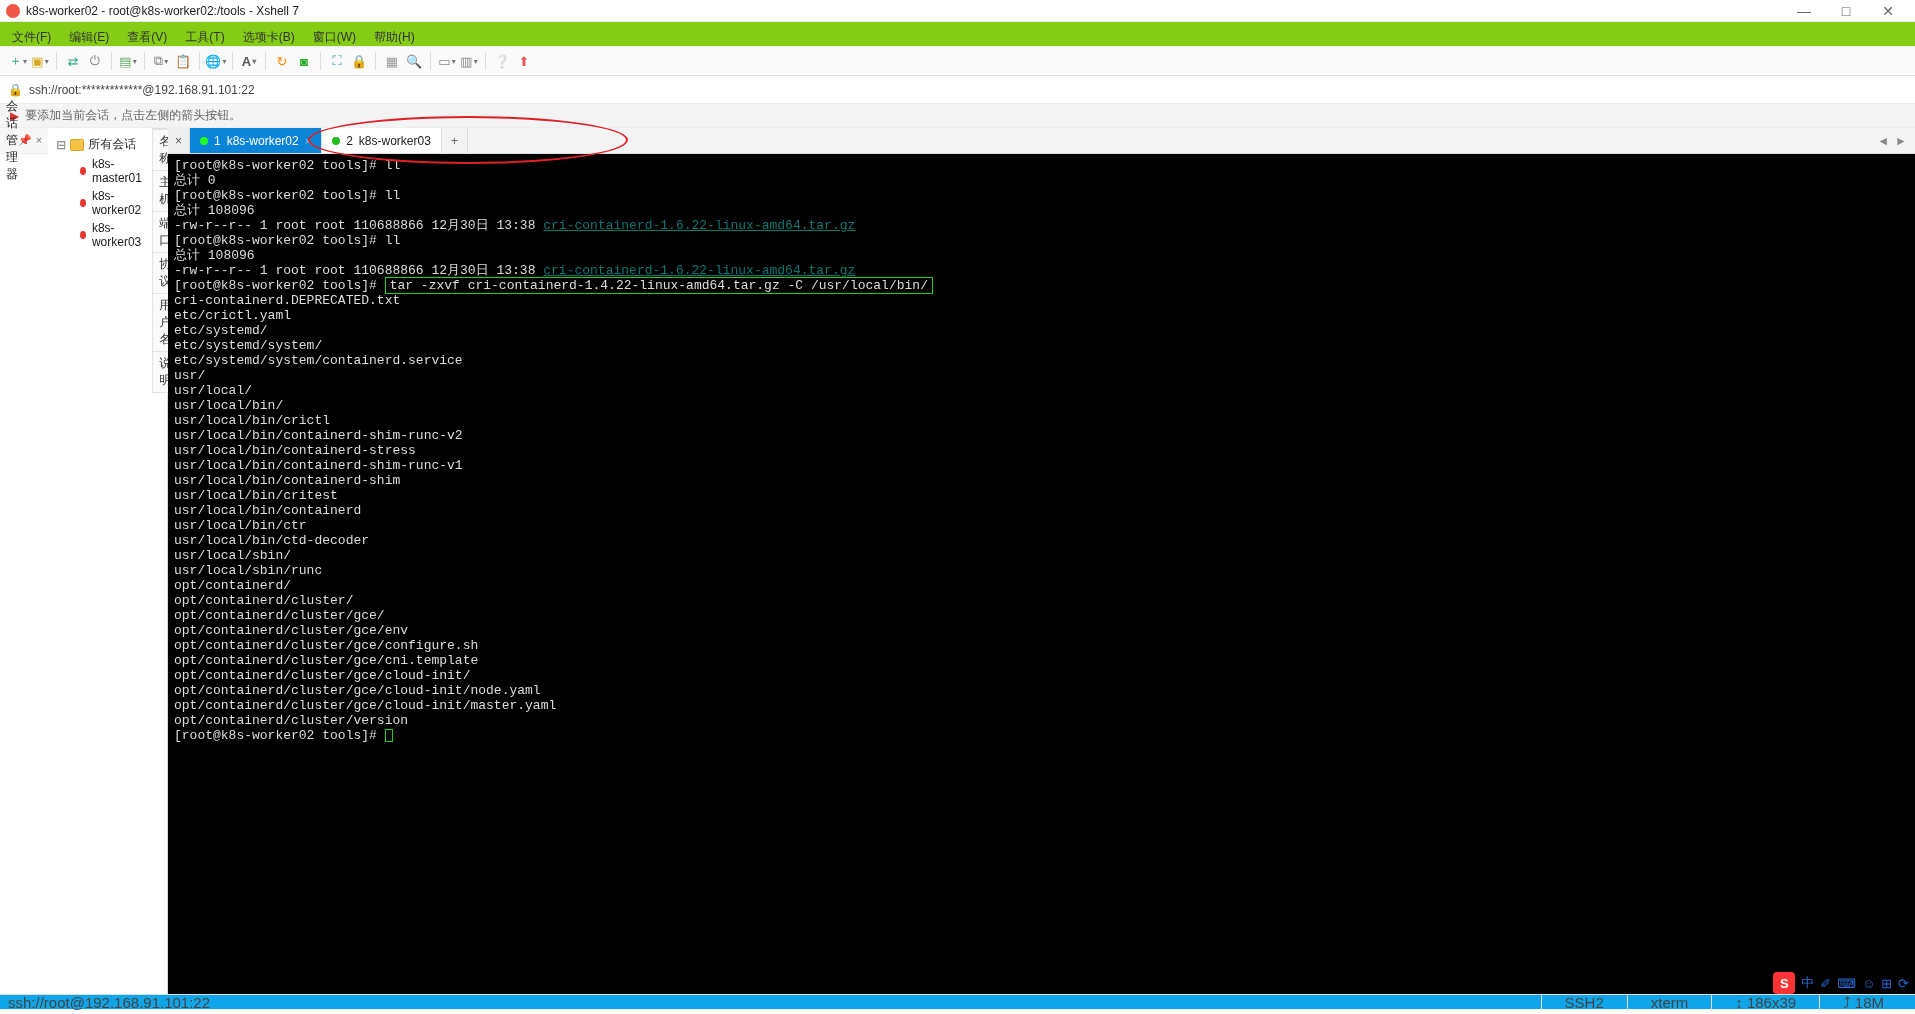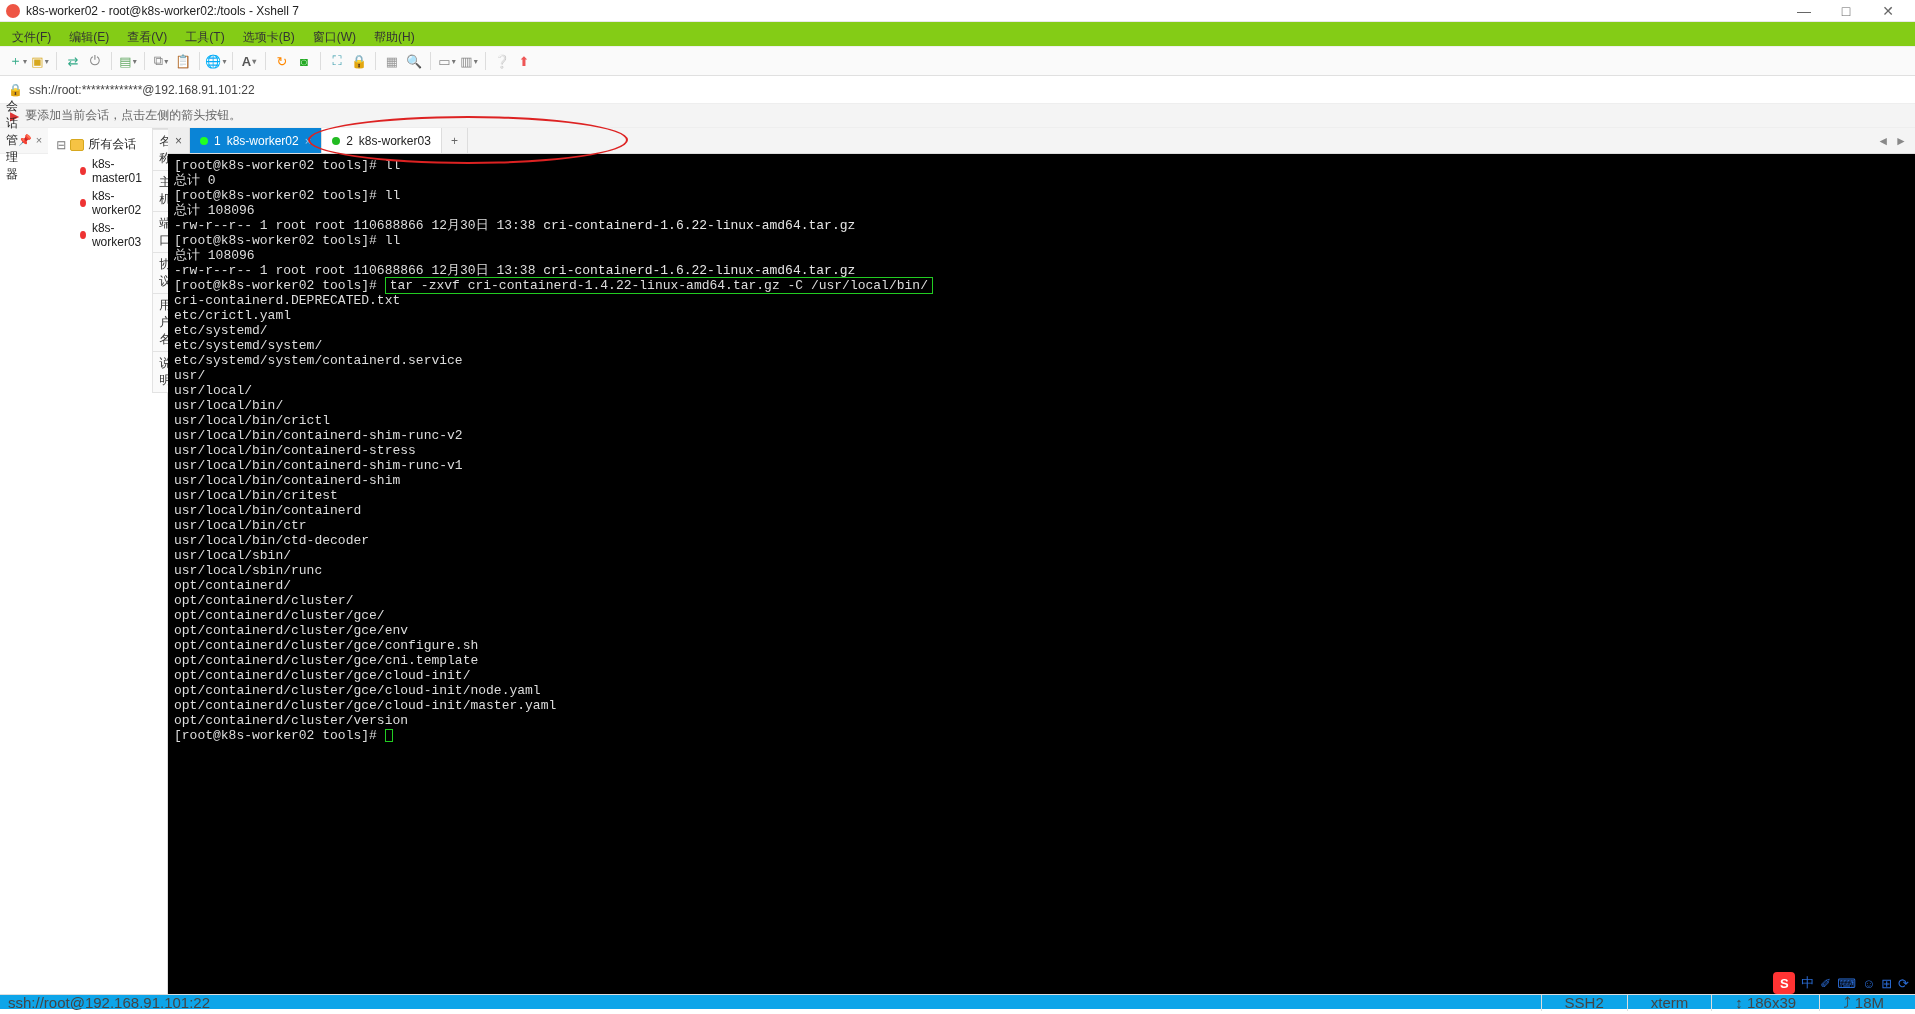--- a/index.html
+++ b/index.html
@@ -38,21 +38,21 @@
 .tab.active { background:#0a84d6; color:#fff; }
 .tab .tdot { width:8px; height:8px; border-radius:50%; background:#2b2; display:inline-block;}
 .tab.active .tdot { background:#2f2;}
 .tab .tclose { font-size:11px; opacity:.6;}
 .tab.add { width:26px; justify-content:center; color:#666; background:#f4f4f4;}
 .tabstrip .navarr { margin-left:auto; display:flex; align-items:center; gap:6px; padding:0 8px; color:#888;}
 .oval { position:absolute; left:140px; top:-12px; width:320px; height:48px; border:2px solid #d22; border-radius:50%/50%; pointer-events:none;}
 .broadcast { height:26px; background:#fff7c8; border-bottom:1px solid #e9df9f; display:flex; align-items:center; padding:0 10px; color:#444;}
 .broadcast .off { margin-left:auto; border:1px solid #bbb; padding:1px 10px; background:#fff; font-size:11px;}
 .terminal { flex:1; background:#000; color:#ddd; font-family:"Consolas","Courier New",monospace; font-size:13px; line-height:15px; padding:4px 6px; overflow:hidden; white-space:pre; }
-.terminal .red { color:#e5e5e5; }
+.terminal .red { color:#0f766e;text-decoration:underline; }
 .terminal .cmdbox { border:1px solid #2c2; padding:0 4px; color:#ddd;}
 .terminal .cursor { display:inline-block; width:8px; height:13px; border:1px solid #2c2; vertical-align:middle;}
 .statusbar { height:15px; display:flex; align-items:center; padding:0 8px; background:#0ea5e9; border-top:1px solid #ddd; font-size:15px; color:#444;}
 .statusbar .spacer{flex:1}
 .statusbar .seg { padding:0 23px; border-left:1px solid #ddd;}
 .ime { position:absolute; right:6px; bottom:20px; display:flex; gap:6px; align-items:center; font-size:13px;}
 .ime .sbox{ width:22px;height:22px;border-radius:4px;background:#f33;color:#fff;display:flex;align-items:center;justify-content:center;font-weight:bold;}
 .ime span{color:#2a6bd4}
 </style>
 </head>

